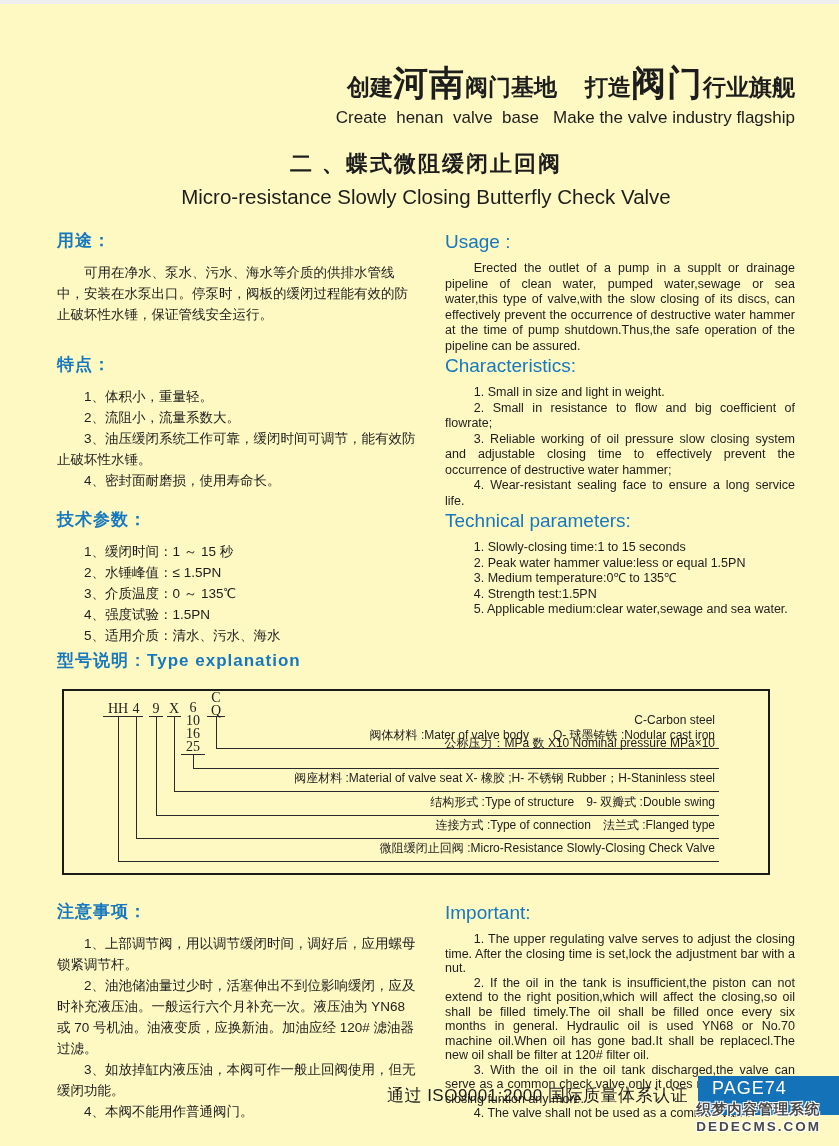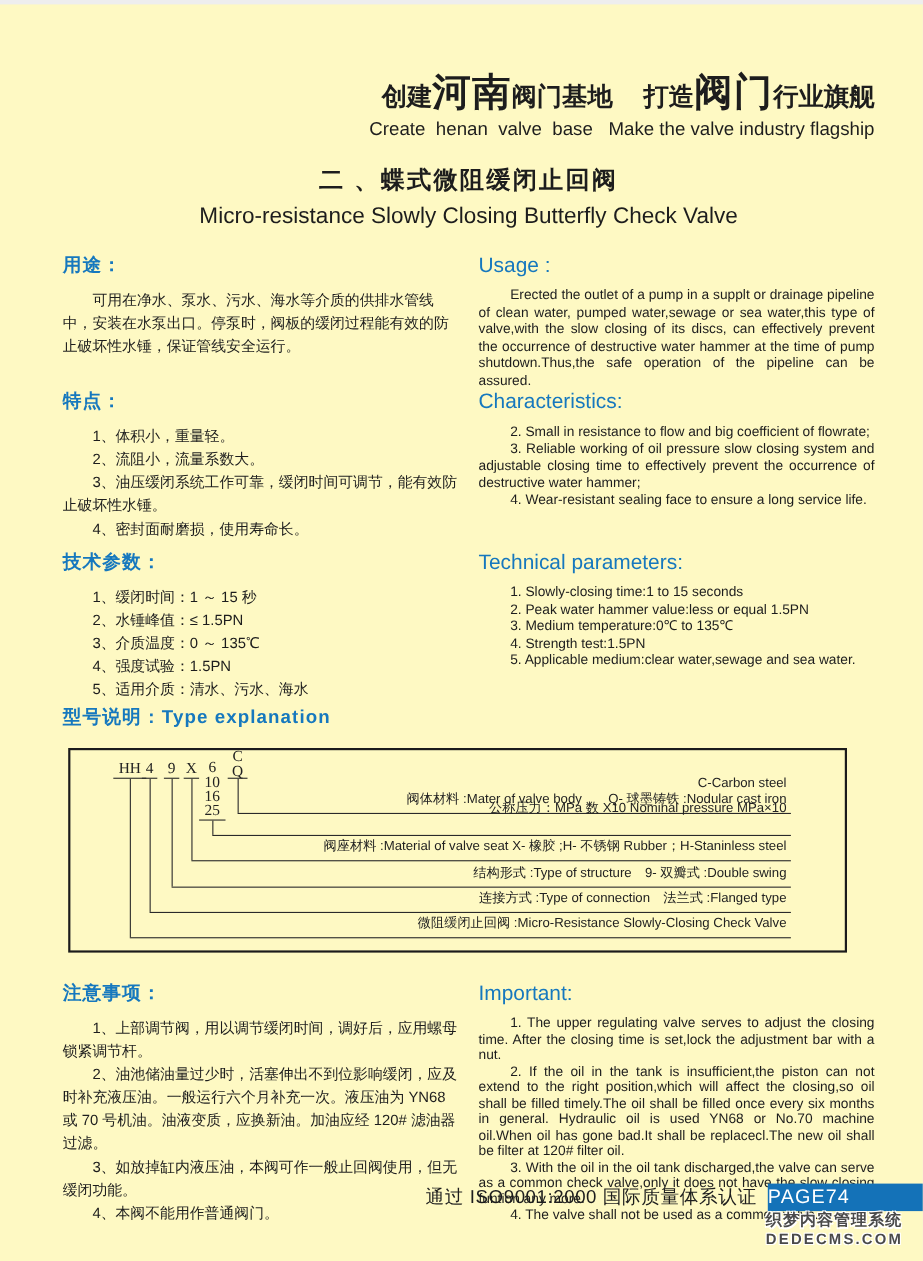--- a/index.html
+++ b/index.html
@@ -19,21 +19,21 @@
   .hdr-cn .l { font-size:35px; letter-spacing:1px; }
   .hdr-cn .gap { display:inline-block; width:28px; }
   .hdr-en { font-size:17px; margin-top:1px; white-space:pre; }
 
   
   .title-block { text-align:center; margin-top:18px; }
   .title-zh { font-size:22px; font-weight:bold; letter-spacing:2px; line-height:36px; }
   .title-en { font-size:20.5px; font-weight:normal; line-height:26px; margin-top:2px; }
 
   
-  .cols { display:grid; grid-template-columns:364px 1fr; column-gap:14px; }
+  .cols { display:grid; grid-template-columns:364px 1fr; column-gap:24px; }
   .row-usage { margin-top:20px; min-height:119px; }
   .row-features { min-height:146px; }
   .row-notes { margin-top:26px; }
 
   .h-zh { color:var(--blue); font-size:17px; font-weight:bold; letter-spacing:1px; line-height:22px; margin-bottom:10px; }
   .h-en { color:var(--blue); font-size:19px; font-weight:normal; line-height:24px; margin-bottom:7px; }
 
   .body-zh { font-size:13.5px; line-height:21px; }
   .body-zh.indent { text-indent:2em; }
   .body-en { font-size:12.5px; line-height:15.5px; text-align:justify; }
@@ -55,21 +55,21 @@
   .hline { position:absolute; height:0; border-top:1px solid var(--line); }
   .dlabel {
     position:absolute; white-space:pre-line; text-align:right;
     font-size:12px; line-height:15px; color:#222;
   }
 
   
   .footer { position:absolute; top:1072px; right:0; display:flex; align-items:center; }
   .cert { font-size:17px; letter-spacing:0.5px; margin-right:10px; }
   .pagebar {
-    width:141px; height:25px; line-height:25px; padding-left:0;
+    width:141px; height:39px; line-height:25px; padding-left:14px;
     background:var(--bar); color:#fff; font-size:18px; letter-spacing:1px;
   }
   .watermark {
     position:absolute; top:1096px; right:18px; text-align:left;
     font-weight:bold; color:#4a4a4a;
     text-shadow:-1px -1px 0 #fff, 1px -1px 0 #fff, -1px 1px 0 #fff, 1px 1px 0 #fff;
   }
   .wm1 { font-size:14.5px; letter-spacing:1px; }
   .wm2 { font-size:13.5px; letter-spacing:2px; }
 </style>
@@ -116,20 +116,21 @@
         <p class="body-zh indent">1、体积小，重量轻。</p>
             <p class="body-zh indent">2、流阻小，流量系数大。</p>
             <p class="body-zh indent">3、油压缓闭系统工作可靠，缓闭时间可调节，能有效防止破坏性水锤。</p>
             <p class="body-zh indent">4、密封面耐磨损，使用寿命长。</p>
           </div>
       </section>
       <section>
         <h3 class="h-en">Characteristics:</h3>
         <div>
 
+        <p class="body-en indent-en">1. Small in size and light in weight.</p>
             <p class="body-en indent-en">2. Small in resistance to flow and big coefficient of flowrate;</p>
             <p class="body-en indent-en">3. Reliable working of oil pressure slow closing system and adjustable closing time to effectively prevent the occurrence of destructive water hammer;</p>
             <p class="body-en indent-en">4. Wear-resistant sealing face to ensure a long service life.</p>
           </div>
       </section>
     </div>
 
     <div class="cols row-params">
       <section>
         <h3 class="h-zh">技术参数：</h3>

